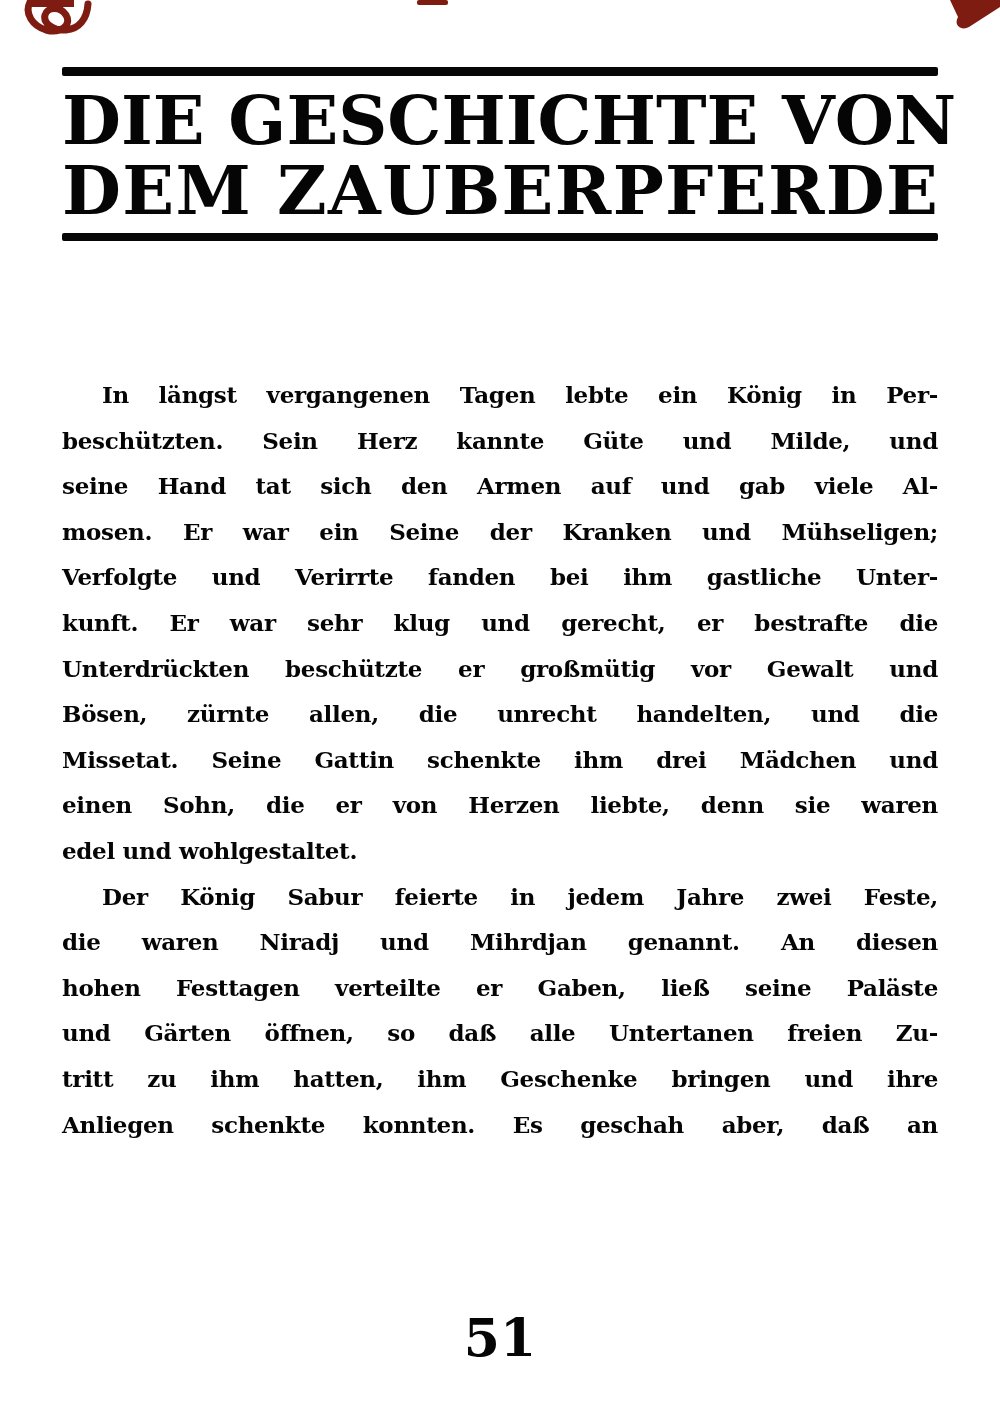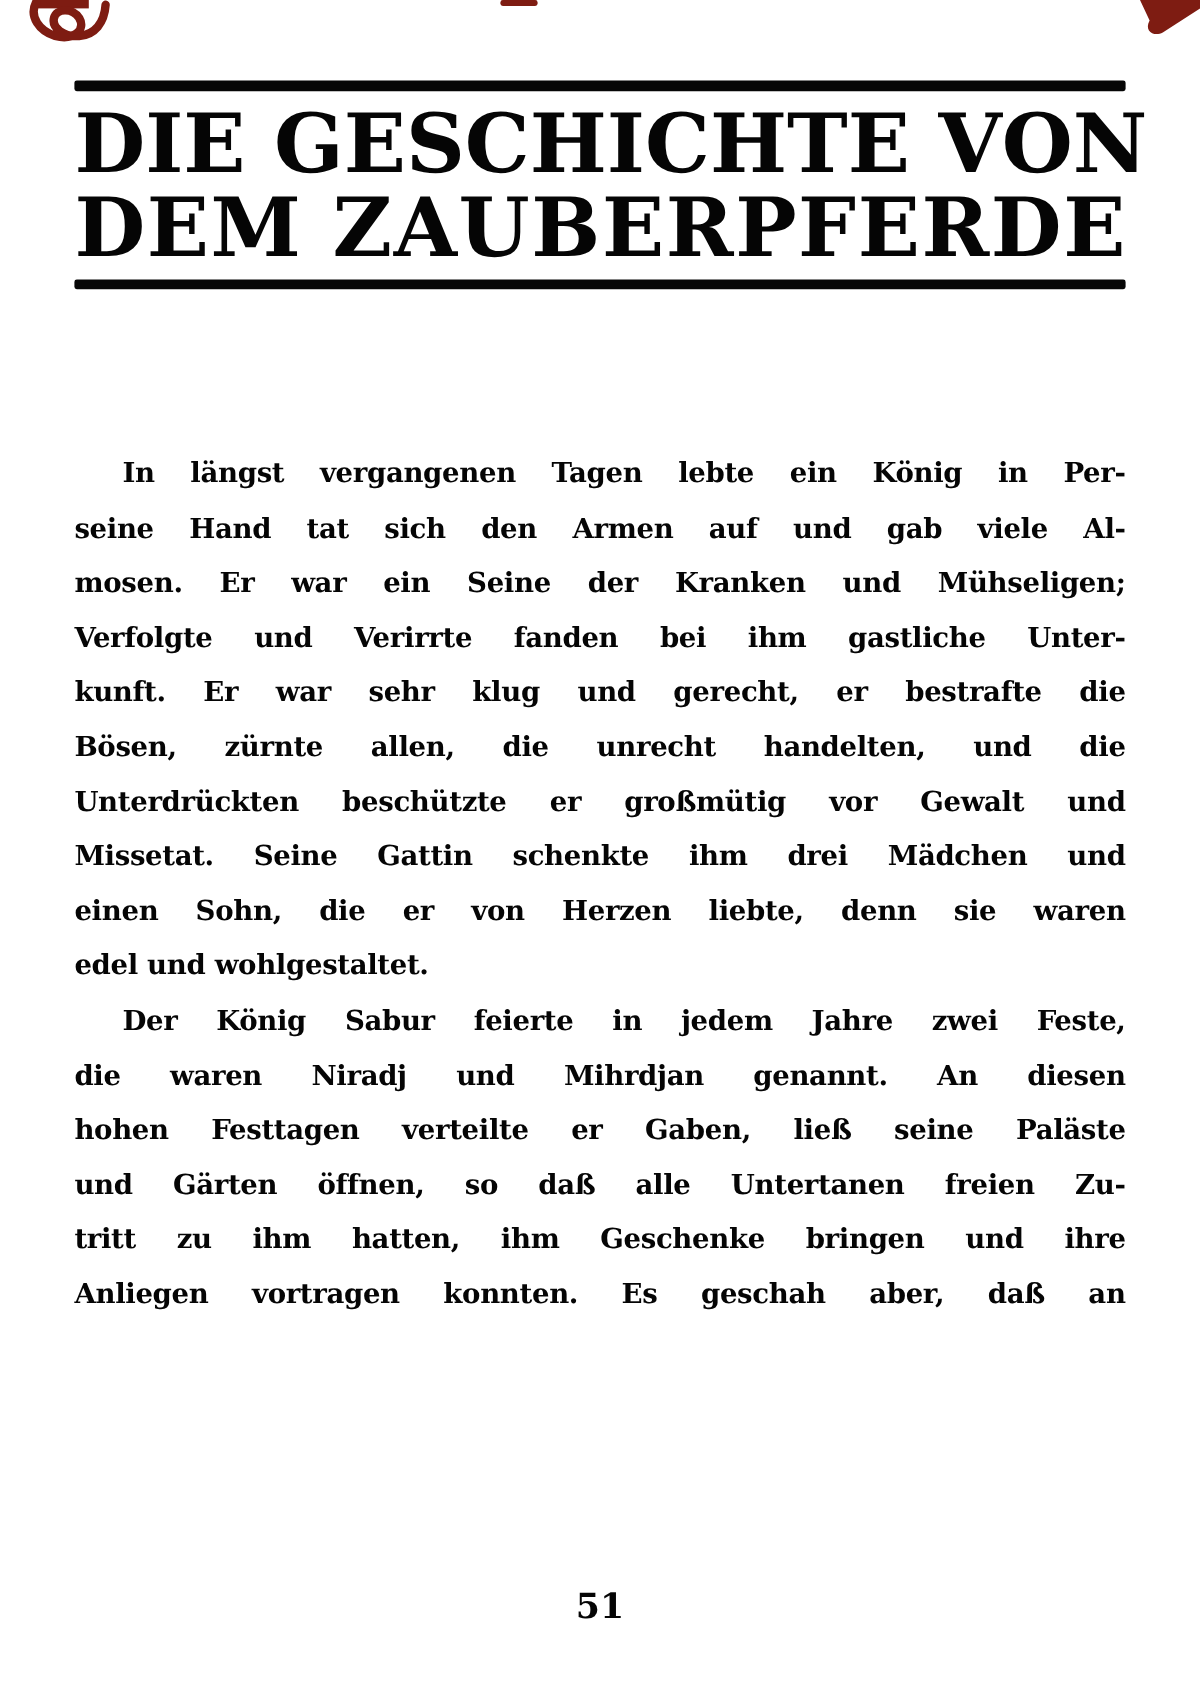--- a/index.html
+++ b/index.html
@@ -29,21 +29,21 @@
     font-size:23px; font-weight:bold; letter-spacing:-0.3px;
   }
   .bline {
     height:45.6px; line-height:45.6px;
     text-align:justify; text-align-last:justify;
   }
   .bline.nofill { text-align:right; text-align-last:left; }
   .bline.indent { padding-left:40px; }
   .page-number {
     position:absolute; left:62px; width:876px; top:1316px;
-    text-align:center; font-size:29px; line-height:44px; font-weight:bold;
+    text-align:center; font-size:52px; line-height:44px; font-weight:bold;
   }
 </style>
 </head>
 <body>
 
 <div class="page">
 
   <svg class="stains" width="1000" height="60" aria-hidden="true">
     <g>
       <rect x="28" y="0" width="46" height="7" fill="#7e1c12"></rect>
@@ -61,32 +61,33 @@
 
   <h1 style="margin:0;font-size:inherit;font-weight:inherit;">
     <div class="title-line title-1"><span class="ch">D</span><span class="ch">I</span><span class="ch">E</span><span class="ch">&nbsp;</span><span class="ch">G</span><span class="ch">E</span><span class="ch">S</span><span class="ch">C</span><span class="ch">H</span><span class="ch">I</span><span class="ch">C</span><span class="ch">H</span><span class="ch">T</span><span class="ch">E</span><span class="ch">&nbsp;</span><span class="ch">V</span><span class="ch">O</span><span class="ch">N</span></div>
     <div class="title-line title-2"><span class="ch">D</span><span class="ch">E</span><span class="ch">M</span><span class="ch">&nbsp;</span><span class="ch">Z</span><span class="ch">A</span><span class="ch">U</span><span class="ch">B</span><span class="ch">E</span><span class="ch">R</span><span class="ch">P</span><span class="ch">F</span><span class="ch">E</span><span class="ch">R</span><span class="ch">D</span><span class="ch">E</span></div>
   </h1>
 
   <div class="rule rule-bottom"></div>
 
   <div class="body-text" id="body-text">
       <div class="bline indent">In längst vergangenen Tagen lebte ein König in Per-</div>
+      <div class="bline">beschützten. Sein Herz kannte Güte und Milde, und</div>
       <div class="bline">seine Hand tat sich den Armen auf und gab viele Al-</div>
       <div class="bline">mosen. Er war ein Seine der Kranken und Mühseligen;</div>
       <div class="bline">Verfolgte und Verirrte fanden bei ihm gastliche Unter-</div>
       <div class="bline">kunft. Er war sehr klug und gerecht, er bestrafte die</div>
+      <div class="bline">Unterdrückten beschützte er großmütig vor Gewalt und</div>
       <div class="bline">Bösen, zürnte allen, die unrecht handelten, und die</div>
-      <div class="bline">Unterdrückten beschützte er großmütig vor Gewalt und</div>
       <div class="bline">Missetat. Seine Gattin schenkte ihm drei Mädchen und</div>
       <div class="bline">einen Sohn, die er von Herzen liebte, denn sie waren</div>
       <div class="bline nofill">edel und wohlgestaltet.</div>
       <div class="bline indent">Der König Sabur feierte in jedem Jahre zwei Feste,</div>
       <div class="bline">die waren Niradj und Mihrdjan genannt. An diesen</div>
       <div class="bline">hohen Festtagen verteilte er Gaben, ließ seine Paläste</div>
       <div class="bline">und Gärten öffnen, so daß alle Untertanen freien Zu-</div>
       <div class="bline">tritt zu ihm hatten, ihm Geschenke bringen und ihre</div>
-      <div class="bline">Anliegen vortragen konnten. Es geschah aber, daß an</div>
+      <div class="bline">Anliegen schenkte konnten. Es geschah aber, daß an</div>
     </div>
 
   <div class="page-number">51</div>
 
 </div>
 
 </body></html>

